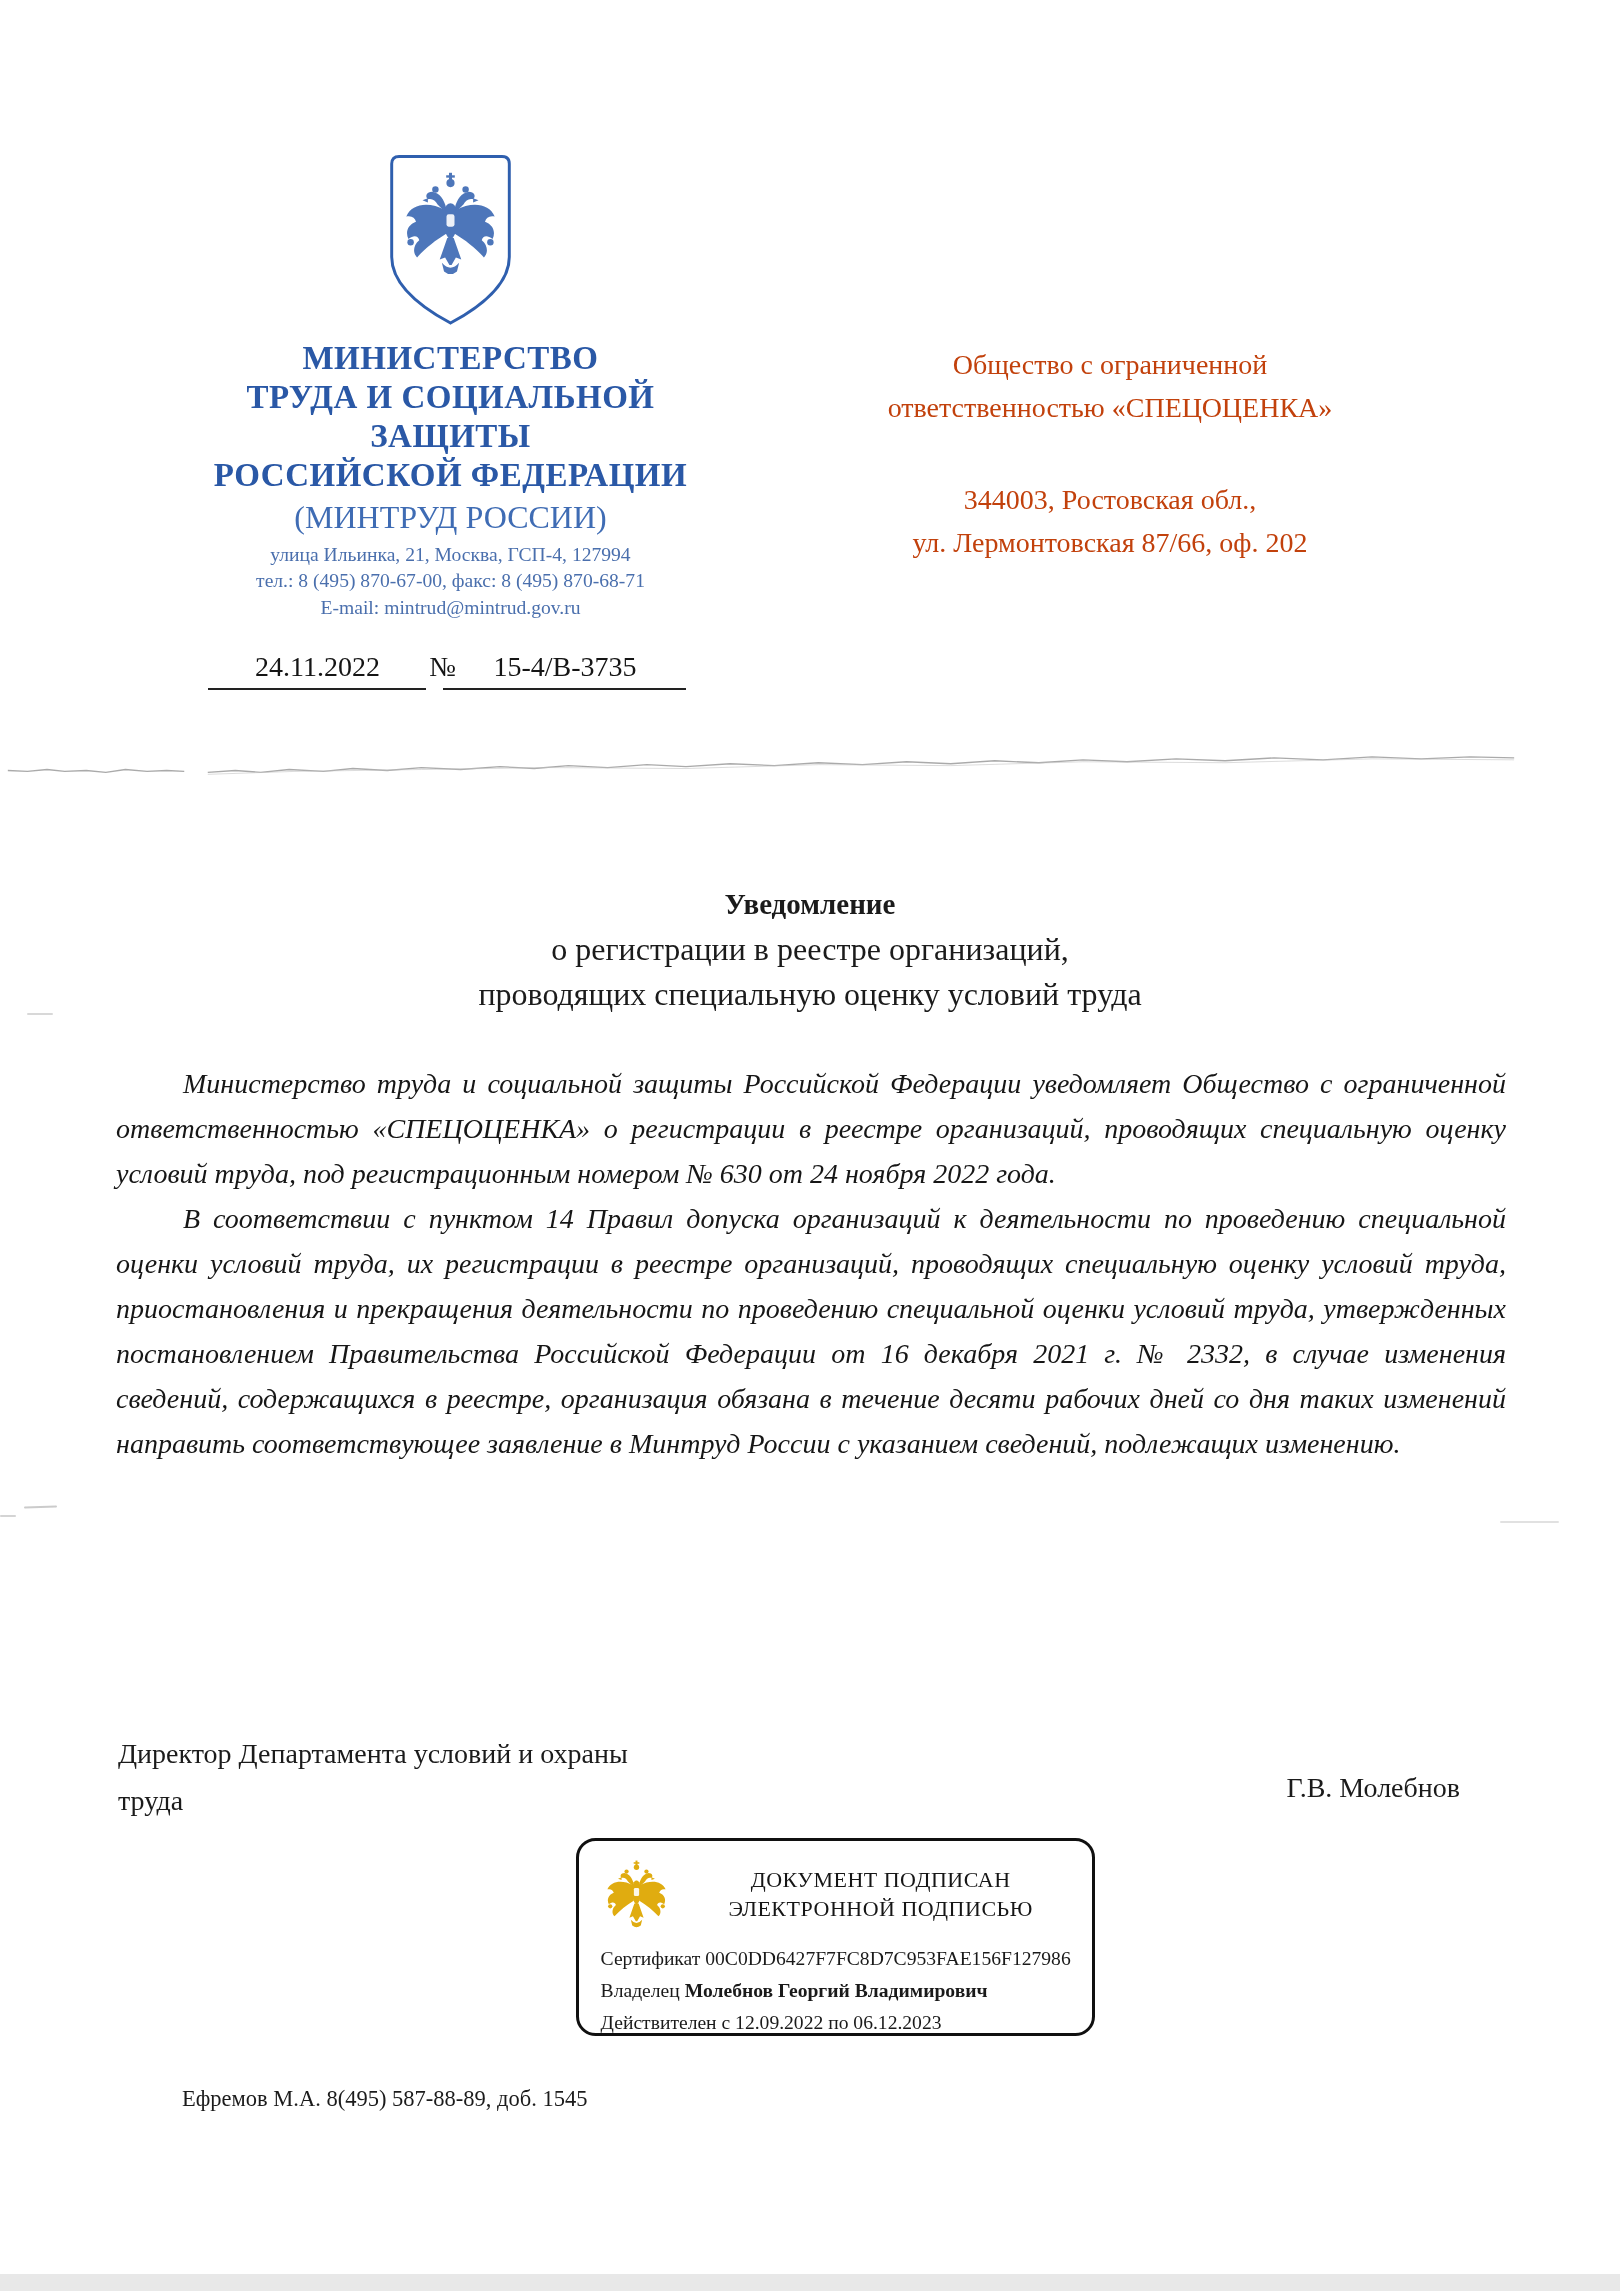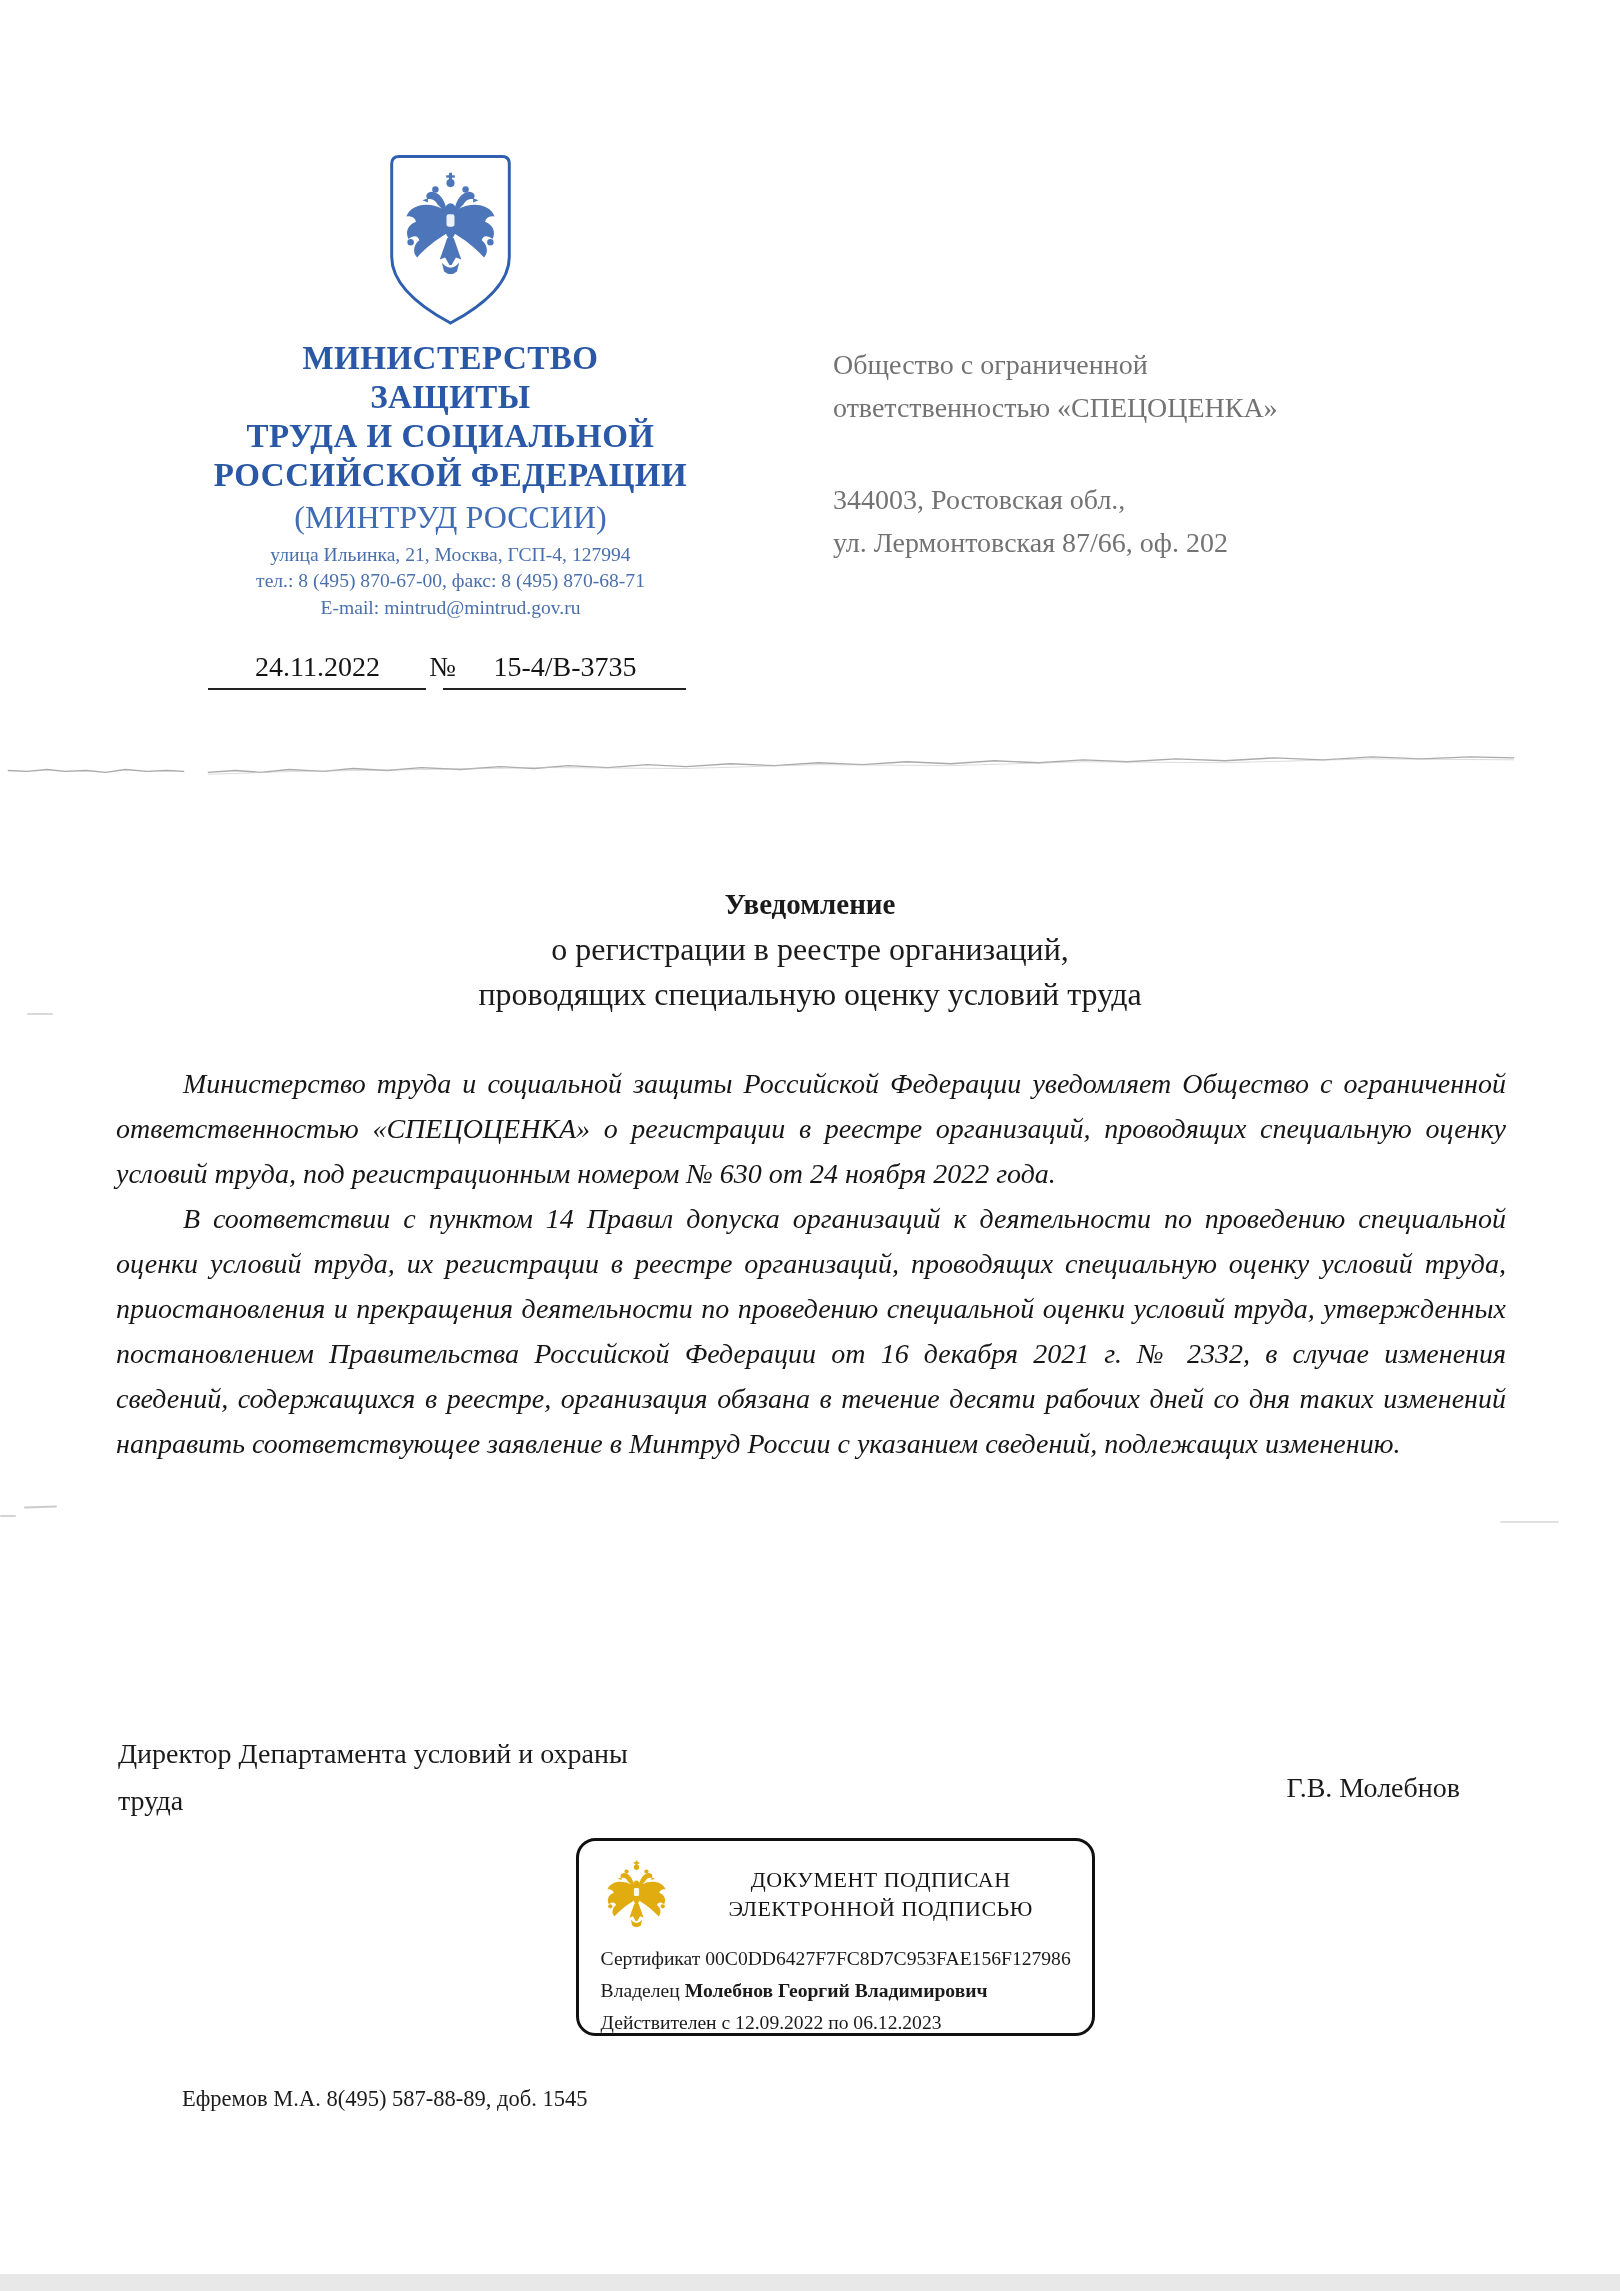--- a/index.html
+++ b/index.html
@@ -26,21 +26,21 @@
   .req{position:absolute;font-size:28px;color:#151515;text-align:center;}
   .req-date{left:216px;top:651px;width:203px;}
   .req-no{left:421px;top:651px;width:43px;}
   .req-num{left:449px;top:651px;width:232px;}
   .underline{position:absolute;height:2px;background:#222;}
   .ul-date{left:208px;top:688px;width:218px;}
   .ul-num{left:443px;top:688px;width:243px;}
   
   .recipient{
     position:absolute;left:833px;top:343px;width:554px;
-    font-size:28px;line-height:43px;color:#737373;
+    text-align:center;font-size:28px;line-height:43px;color:#c2410c;
   }
   .recipient .addr{margin-top:49px;}
   
   .foldline{position:absolute;left:0;top:755px;width:1620px;height:29px;}
   .artifact{position:absolute;background:#a9a9a9;height:2px;border-radius:1px;}
   
   .doc-title{position:absolute;left:0;top:882px;width:1620px;text-align:center;}
   .doc-title .h{font-size:29px;font-weight:bold;line-height:45px;}
   .doc-title .s{font-size:32px;line-height:45px;}
   
@@ -98,22 +98,22 @@
 </svg>
 
 <div class="page">
 
   <div class="letterhead">
     <svg class="emblem" viewBox="0 0 120 150">
       <path d="M18,6 H102 Q108,6 108,12 V88 Q108,116 60,142 Q12,116 12,88 V12 Q12,6 18,6 Z" fill="none" stroke="currentColor" stroke-width="2.4"></path>
       <use href="#dheagle" xlink:href="#dheagle" x="16" y="18" width="88" height="88" opacity="0.85"></use>
     </svg>
     <div class="lh-caps">МИНИСТЕРСТВО</div>
+    <div class="lh-caps">ТРУДА И СОЦИАЛЬНОЙ</div>
     <div class="lh-caps">ЗАЩИТЫ</div>
-    <div class="lh-caps">ТРУДА И СОЦИАЛЬНОЙ</div>
     <div class="lh-caps">РОССИЙСКОЙ ФЕДЕРАЦИИ</div>
     <div class="lh-short">(МИНТРУД РОССИИ)</div>
     <div class="lh-contact first">улица Ильинка, 21, Москва, ГСП-4, 127994</div>
     <div class="lh-contact">тел.: 8 (495) 870-67-00, факс: 8 (495) 870-68-71</div>
     <div class="lh-contact">E-mail: mintrud@mintrud.gov.ru</div>
   </div>
 
   <div class="req req-date">24.11.2022</div>
   <div class="req req-no">№</div>
   <div class="req req-num">15-4/В-3735</div>

